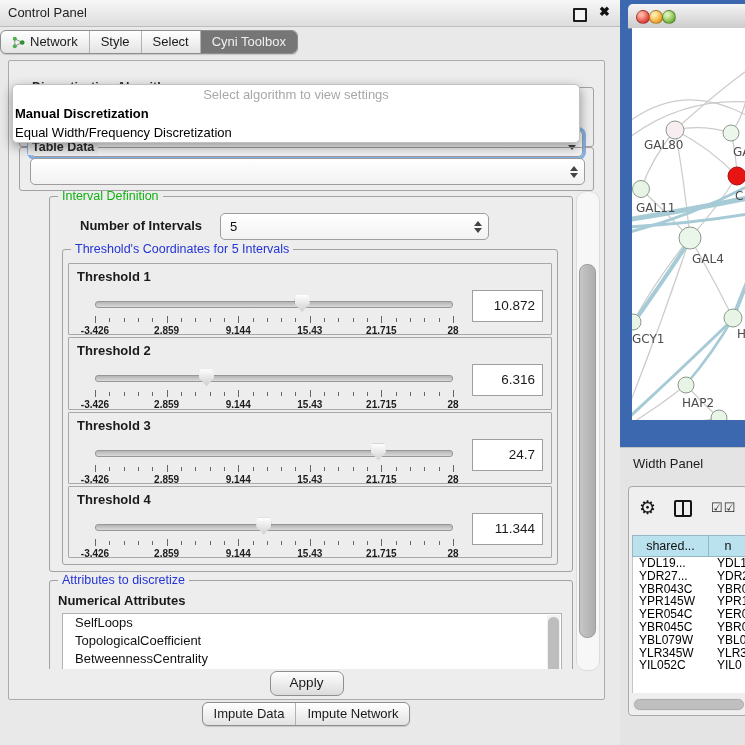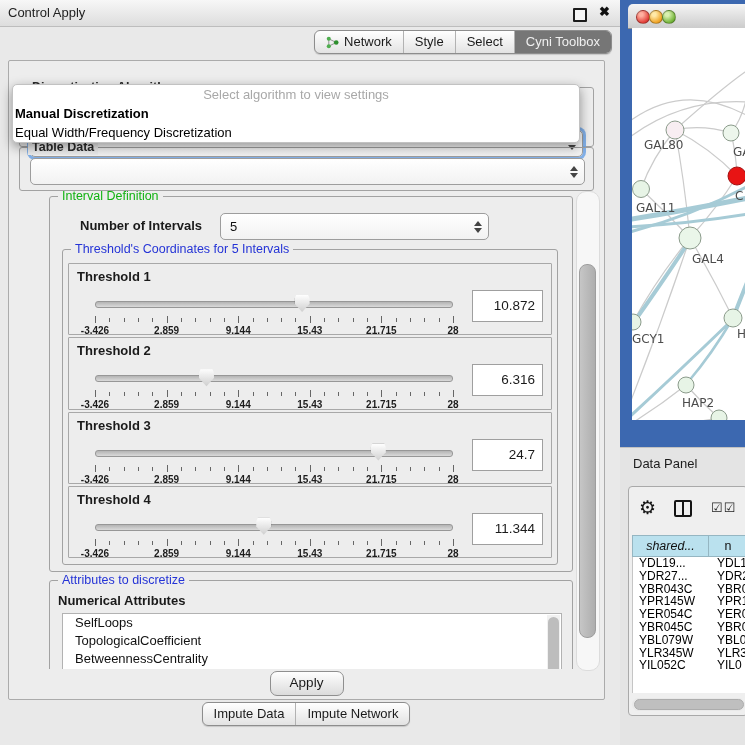--- a/index.html
+++ b/index.html
@@ -12,21 +12,21 @@
   #cp-title{position:absolute;left:8px;top:0;line-height:25px;font-size:13px;color:#222;}
   #float-btn{position:absolute;right:33px;top:8px;width:10px;height:10px;border:2px solid #1c1c1c;border-radius:1px;background:#f5f5f5;}
   #close-btn{position:absolute;right:10px;top:4px;font-size:13px;font-weight:bold;color:#111;}
   
   .seg{display:inline-flex;border:1px solid #8d8d8d;border-radius:6px;overflow:hidden;
        background:linear-gradient(#ffffff,#e3e3e3);box-shadow:0 1px 1px rgba(0,0,0,.15);}
   .seg .tab{padding:3px 11px;font-size:13px;color:#1a1a1a;border-right:1px solid #b2b2b2;
        display:flex;align-items:center;gap:5px;white-space:nowrap;line-height:16px;}
   .seg .tab:last-child{border-right:none;}
   .seg .tab.selected{background:#767676;color:#f0f0f0;border-right-color:#606060;}
-  #top-tabs{position:absolute;left:0;top:30px;right:8px;text-align:right;}
+  #top-tabs{position:absolute;left:0;top:30px;right:8px;text-align:left;}
   #bottom-tabs{position:absolute;left:0;top:702px;right:8px;text-align:center;}
   
   #main-panel{position:absolute;left:8px;top:60px;width:595px;height:638px;background:#ededed;
       border:1px solid #ababab;border-radius:2px;}
   .group{position:absolute;border:1px solid #a2a2a2;border-radius:3px;}
   .gt{position:absolute;top:-8px;left:8px;background:#ededed;padding:0 4px;font-size:12.5px;line-height:15px;}
   .gt.dark{color:#2b2b2b;font-weight:bold;}
   .gt.green{color:#12b212;}
   .gt.blue{color:#2433d6;}
   .combo{position:absolute;background:linear-gradient(#ffffff,#f2f2f2);border:1px solid #9d9d9d;border-radius:5px;
@@ -94,39 +94,39 @@
   #rb{position:absolute;left:620px;top:447px;width:125px;height:298px;background:#e4e4e4;border-top:1px solid #c2c2c2;}
   #tp-title{position:absolute;left:13px;top:8px;font-size:13px;color:#1d1d1d;}
   #tp-box{position:absolute;left:8px;top:38px;right:-3px;height:228px;background:#efefef;border:1px solid #a9a9a9;border-radius:4px;}
   #tp-toolbar{position:absolute;left:0;top:0;right:0;height:44px;}
   #gear-ic{position:absolute;left:10px;top:9px;font-size:19px;color:#141414;}
   #cols-ic{position:absolute;left:45px;top:13px;width:14px;height:13px;border:2px solid #141414;border-radius:2px;}
   #cols-ic:before{content:"";position:absolute;left:6px;top:0;bottom:0;width:2px;background:#141414;}
   #check-ic{position:absolute;left:82px;top:13px;font-size:13px;color:#222;letter-spacing:1px;}
   #tp-header{position:absolute;left:3px;top:48px;right:0;height:22px;display:flex;font-size:12.5px;}
   #tp-header .hc{background:#bae1ee;border:1px solid #95b6c2;border-right:none;line-height:20px;text-align:center;color:#111;}
-  #tp-header .hc1{width:75px;font-style:italic;}
+  #tp-header .hc1{width:75px;}
   #tp-header .hc2{flex:1;border-left:1px solid #95b6c2;}
   #tp-body{position:absolute;left:3px;top:70px;right:0;bottom:22px;background:#fff;overflow:hidden;
       border-left:1px solid #c5c5c5;border-right:1px solid #c5c5c5;}
   .trow{display:flex;height:12.8px;font-size:12px;line-height:12.8px;color:#000;}
   .trow .c1{width:69px;padding-left:6px;overflow:hidden;white-space:nowrap;}
   .trow .c2{flex:1;padding-left:9px;overflow:hidden;white-space:nowrap;}
   #tp-hscroll{position:absolute;left:3px;right:2px;bottom:4px;height:13px;background:#e9e9e9;border-radius:7px;}
   #tp-hscroll .thumb{position:absolute;left:2px;top:1px;bottom:1px;width:96%;background:#bfbfbf;border-radius:6px;border:1px solid #adadad;}
   svg text{font-family:"DejaVu Sans", sans-serif;}
 </style>
 </head>
 <body>
 
 <div id="root">
 
   <div id="cp">
     <div id="cp-titlebar">
-      <span id="cp-title">Control Apply</span>
+      <span id="cp-title">Control Panel</span>
       <span id="float-btn"></span>
       <span id="close-btn">✖</span>
     </div>
 
     <div id="top-tabs">
       <span class="seg">
         <span class="tab">
           <svg width="13" height="13" viewBox="0 0 14 14">
             <line x1="3" y1="3" x2="11" y2="7" stroke="#8a8a8a" stroke-width="1"></line>
             <line x1="3" y1="11" x2="11" y2="7" stroke="#8a8a8a" stroke-width="1"></line>
@@ -453,21 +453,21 @@
           <text x="0" y="315" font-size="12" fill="#4c4c4c">GCY1</text>
           <circle cx="101" cy="290" r="9" fill="#e7f4e6" stroke="#8b9b8b" stroke-width="1"></circle>
           <text x="105" y="310" font-size="12" fill="#4c4c4c">H</text>
           <circle cx="54" cy="357" r="8" fill="#e7f4e6" stroke="#8b9b8b" stroke-width="1"></circle>
           <text x="50" y="379" font-size="12" fill="#4c4c4c">HAP2</text>
           <circle cx="87" cy="390" r="8" fill="#e7f4e6" stroke="#8b9b8b" stroke-width="1"></circle>
         </svg></div>
   </div>
 
   <div id="rb">
-    <span id="tp-title">Data Panel</span>
+    <span id="tp-title">Width Panel</span>
     <div id="tp-box">
       <div id="tp-toolbar">
         <span id="gear-ic">⚙</span>
         <span id="cols-ic"></span>
         <span id="check-ic">☑☑</span>
       </div>
       <div id="tp-header">
         <span class="hc hc1">shared...</span>
         <span class="hc hc2">n</span>
       </div>

